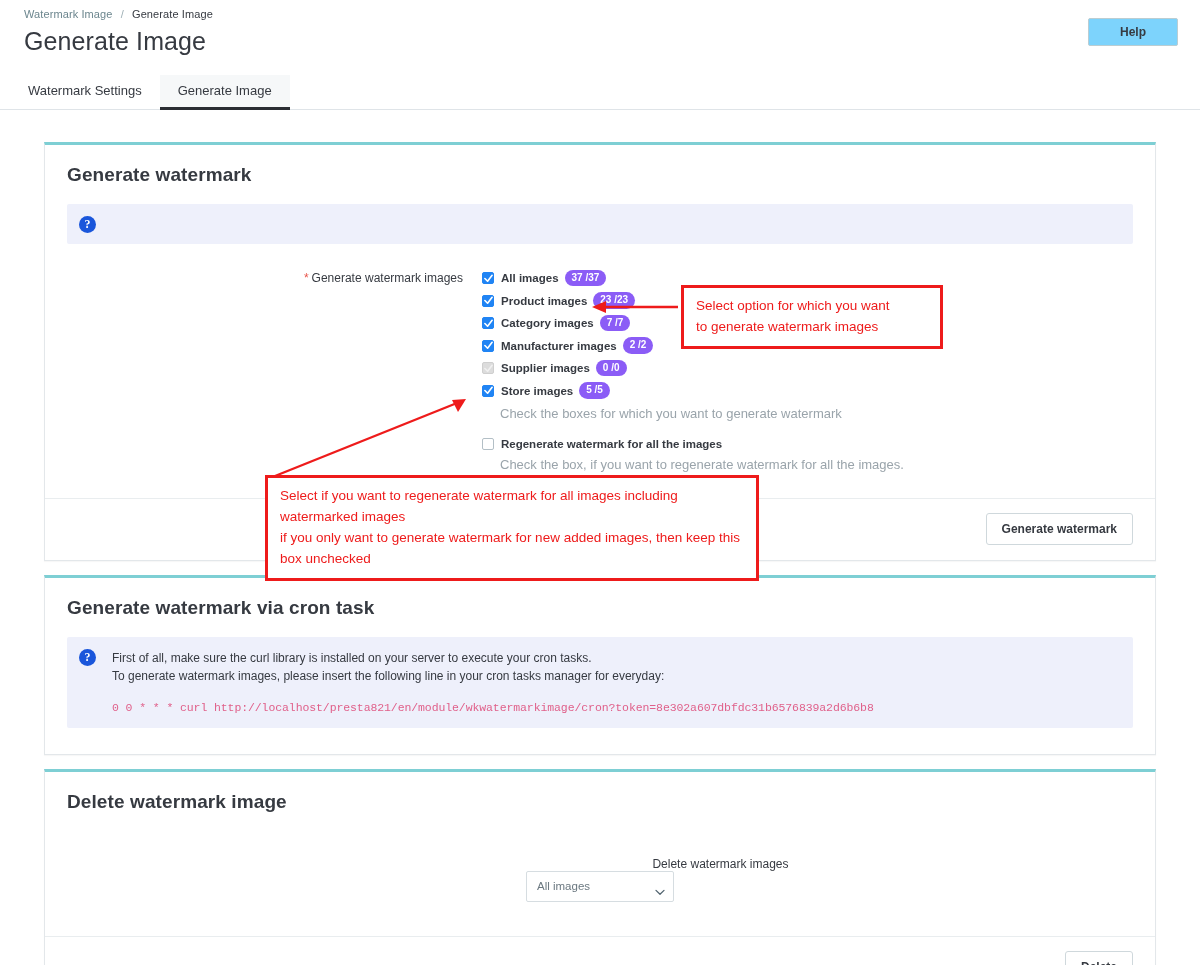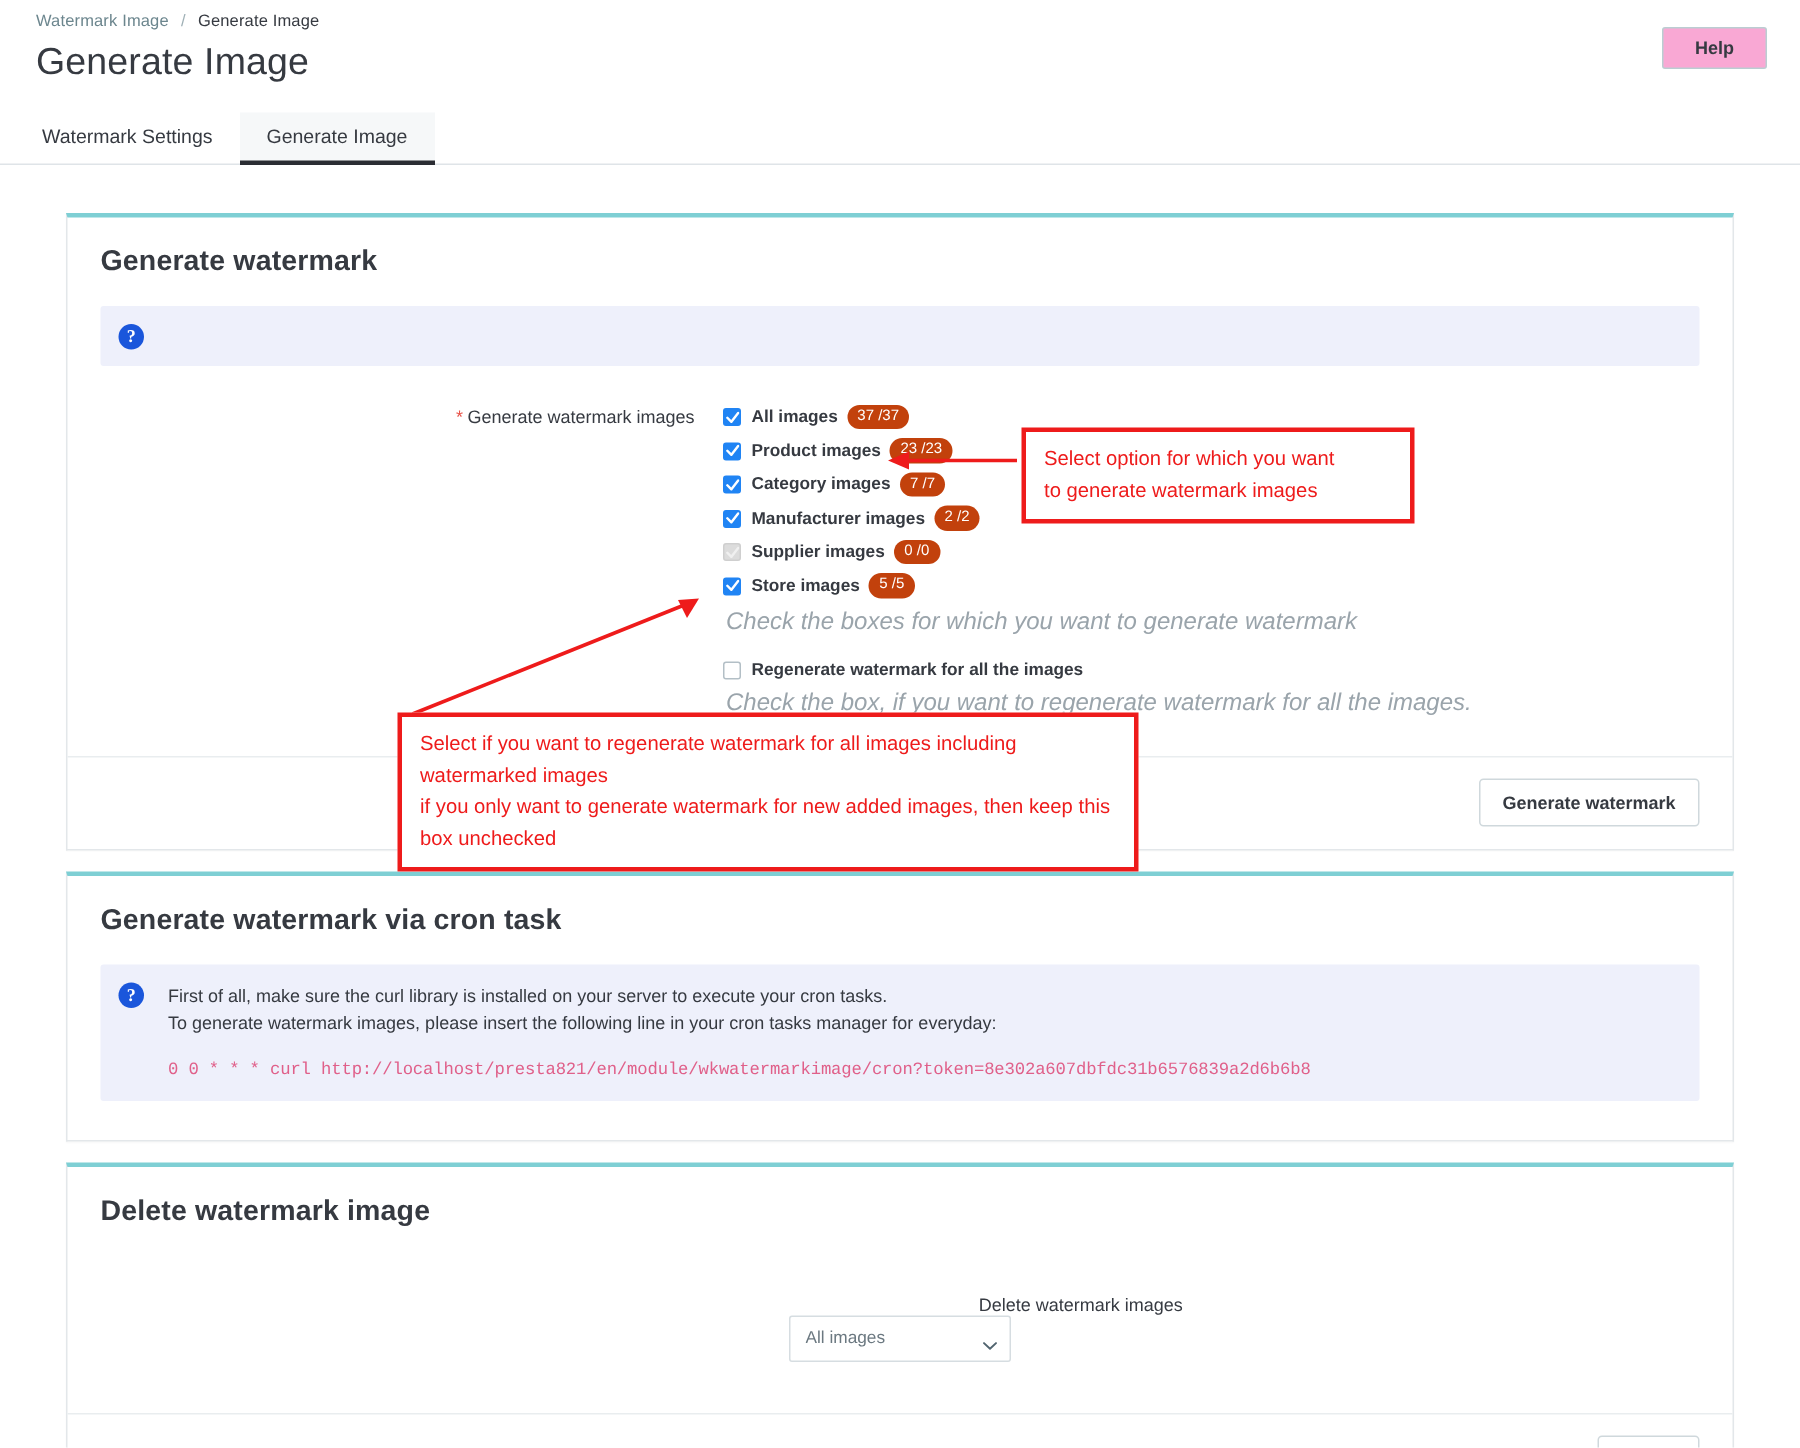--- a/index.html
+++ b/index.html
@@ -19,23 +19,23 @@
   }
   .breadcrumb .crumb-link { color: #6c868e; }
   .breadcrumb .crumb-sep { margin: 0 5px; color: #9fb0b6; }
   .breadcrumb .crumb-current { color: #363a41; }
   .page-title {
     font-size: 25px; font-weight: 400; color: #363a41;
     margin: 7px 0 0 0; line-height: 1.15; letter-spacing: .1px;
   }
   .help-btn {
     position: absolute; right: 22px; top: 18px;
-    border: 1px solid #bbcdd2; background: #f9a8d4; border-radius: 2px;
+    border: 1px solid #bbcdd2; background: #7dd3fc; border-radius: 2px;
     font-size: 12px; font-weight: bold; color: #363a41;
-    padding: 7px 21px; cursor: pointer; line-height: 1;
+    padding: 7px 31px; cursor: pointer; line-height: 1;
   }
 
   
   .tabs {
     margin-top: 18px;
     border-bottom: 1px solid #dfe4e8;
     padding-left: 10px;
     display: flex;
     height: 36px;
     align-items: stretch;
@@ -119,30 +119,30 @@
     background: #2084f4; border: 1px solid #2084f4;
     display: inline-flex; align-items: center; justify-content: center;
     margin-right: 7px; flex: 0 0 auto; cursor: pointer;
   }
   .cbx svg { display: block; }
   .cbx.disabled { background: #dcdcdc; border-color: #cfcfcf; cursor: default; }
   .cbx.empty { background: #fff; border: 1px solid #b3bfc6; }
   .chk-label { font-size: 11.5px; font-weight: bold; color: #363a41; }
   .badge {
     display: inline-block;
-    background: #c2410c; color: #fff;
-    font-size: 10px; font-weight: normal;
+    background: #8b5cf6; color: #fff;
+    font-size: 10px; font-weight: bold;
     border-radius: 9px;
     padding: 2px 7px 2px 7px;
     margin-left: 6px; line-height: 1.25;
     white-space: nowrap;
   }
   .hint {
-    font-size: 16px; color: #9aa4ab; font-style: italic;
-    margin: 7px 0 0 2px;
+    font-size: 13px; color: #9aa4ab; 
+    margin: 7px 0 0 18px;
   }
   .regen-row { margin-top: 17px; }
 
   
   .btn {
     border: 1px solid #cfd8dc; background: #fff; color: #363a41;
     font-size: 12px; font-weight: bold; border-radius: 3px;
     padding: 9px 15px; cursor: pointer; line-height: 1;
   }
 

